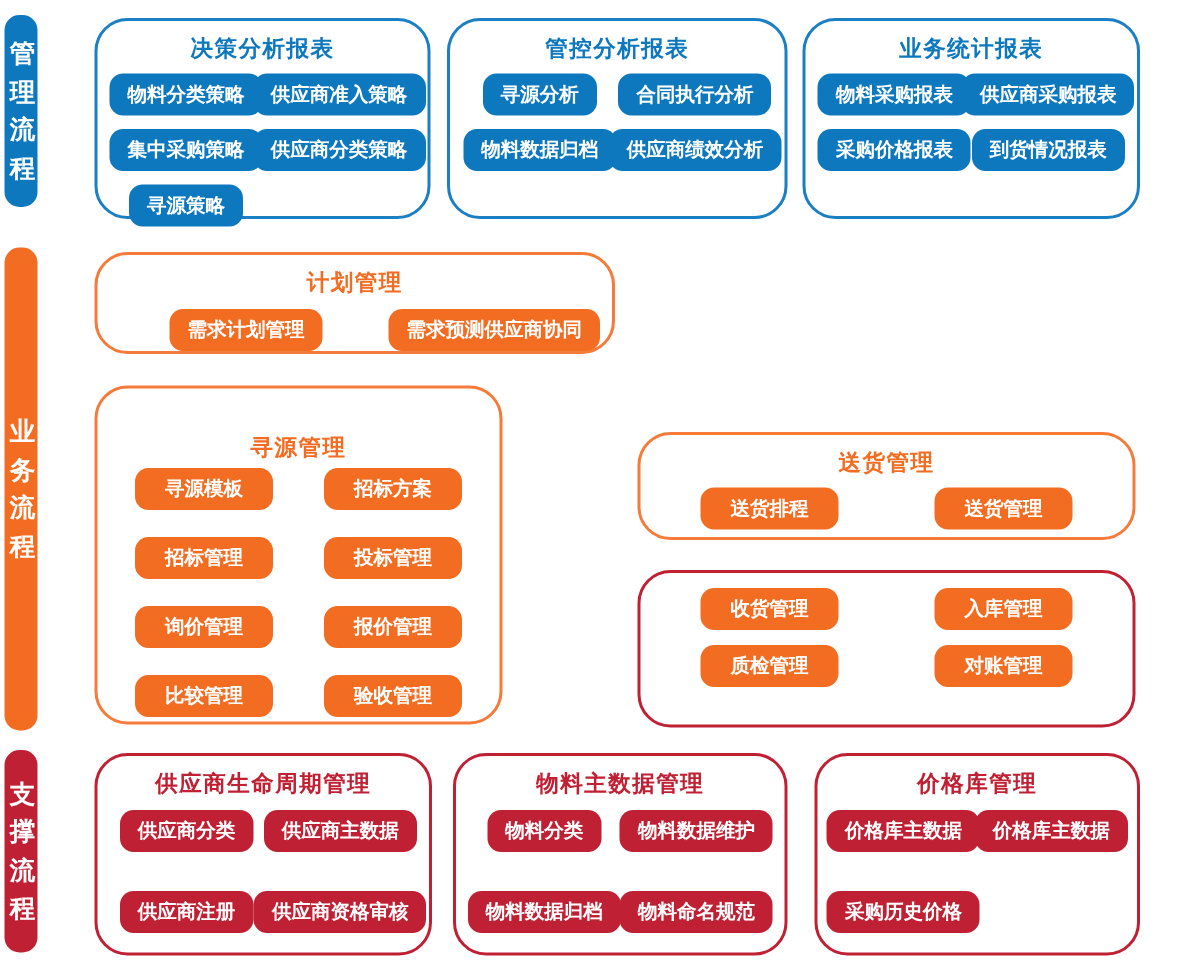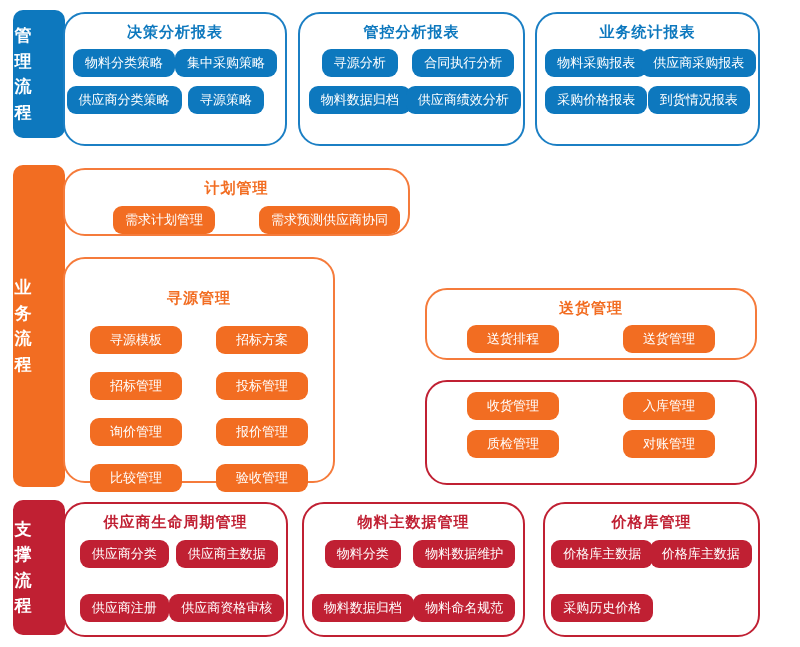--- a/index.html
+++ b/index.html
@@ -4,22 +4,22 @@
 <style>
   * { margin:0; padding:0; box-sizing:border-box; }
   html,body { background:#ffffff; }
   body { font-family:"Liberation Sans","DejaVu Sans",sans-serif; }
   .diagram {
     position:relative; width:800px; height:647px; background:#ffffff;
     overflow:hidden;
   }
   
   .lane-bar {
-    position:absolute; left:13px; width:52px; border-radius:10px;
-    display:flex; align-items:center; justify-content:flex-start;
+    position:absolute; left:3px; width:22px; border-radius:10px;
+    display:flex; align-items:center; justify-content:flex-end;
   }
   .lane-bar .vtext {
     width:20px; color:#fff; font-size:17px; font-weight:bold;
     line-height:1.5; text-align:center; word-break:break-all;
   }
   .bar-blue   { background:#0d78be; }
   .bar-orange { background:#f26d22; }
   .bar-crimson{ background:#c02033; }
   
   .group {
@@ -36,30 +36,30 @@
   .gt-blue   { color:#0d78be; }
   .gt-orange { color:#f26d22; }
   .gt-crimson{ color:#c02033; }
   
   .chips {
     display:grid; grid-template-columns:1fr 1fr; justify-items:center;
     align-items:center; margin-top:7px; row-gap:9px; padding:0 8px;
   }
   .chip {
     display:inline-block; padding:5px 12px; border-radius:9px;
-    color:#fff; font-size:13px; font-weight:normal; white-space:nowrap;
+    color:#fff; font-size:13px; font-weight:bold; white-space:nowrap;
     text-align:center; min-width:68px;
   }
   .c-blue   { background:#0d78be; }
   .c-orange { background:#f26d22; }
   .c-crimson{ background:#c02033; }
   
   .g-plan .chips { display:flex; justify-content:flex-end; gap:44px; margin-top:8px; }
   .g-sourcing .gtitle { margin-top:30px; }
-  .g-sourcing .chips { margin-top:18px; row-gap:18px; }
+  .g-sourcing .chips { margin-top:4px; row-gap:18px; }
   .g-sourcing .chip, .g-order .chip, .g-delivery .chip, .g-accept .chip {
     padding:5px 20px; min-width:92px;
   }
   .g-order .chips { margin-top:9px; row-gap:13px; }
   .g-accept .gtitle { margin-top:8px; }
   .g-accept .chips { margin-top:10px; row-gap:10px; }
   .g-bottom .chips { margin-top:8px; row-gap:26px; }
 </style>
 </head>
 <body>
@@ -73,20 +73,21 @@
     <span class="vtext">业务流程</span>
   </div>
   <div class="lane-bar bar-crimson" style="top:500px;height:135px">
     <span class="vtext">支撑流程</span>
   </div>
 
   <section class="group gb-blue" style="left:63px;top:12px;width:224px;height:134px">
     <h3 class="gtitle gt-blue">决策分析报表</h3>
     <div class="chips">
       <span class="chip c-blue">物料分类策略</span>
+      <span class="chip c-blue">供应商准入策略</span>
       <span class="chip c-blue">集中采购策略</span>
       <span class="chip c-blue">供应商分类策略</span>
       <span class="chip c-blue">寻源策略</span>
     </div>
   </section>
 
   <section class="group gb-blue" style="left:298px;top:12px;width:227px;height:134px">
     <h3 class="gtitle gt-blue">管控分析报表</h3>
     <div class="chips">
       <span class="chip c-blue">寻源分析</span>

